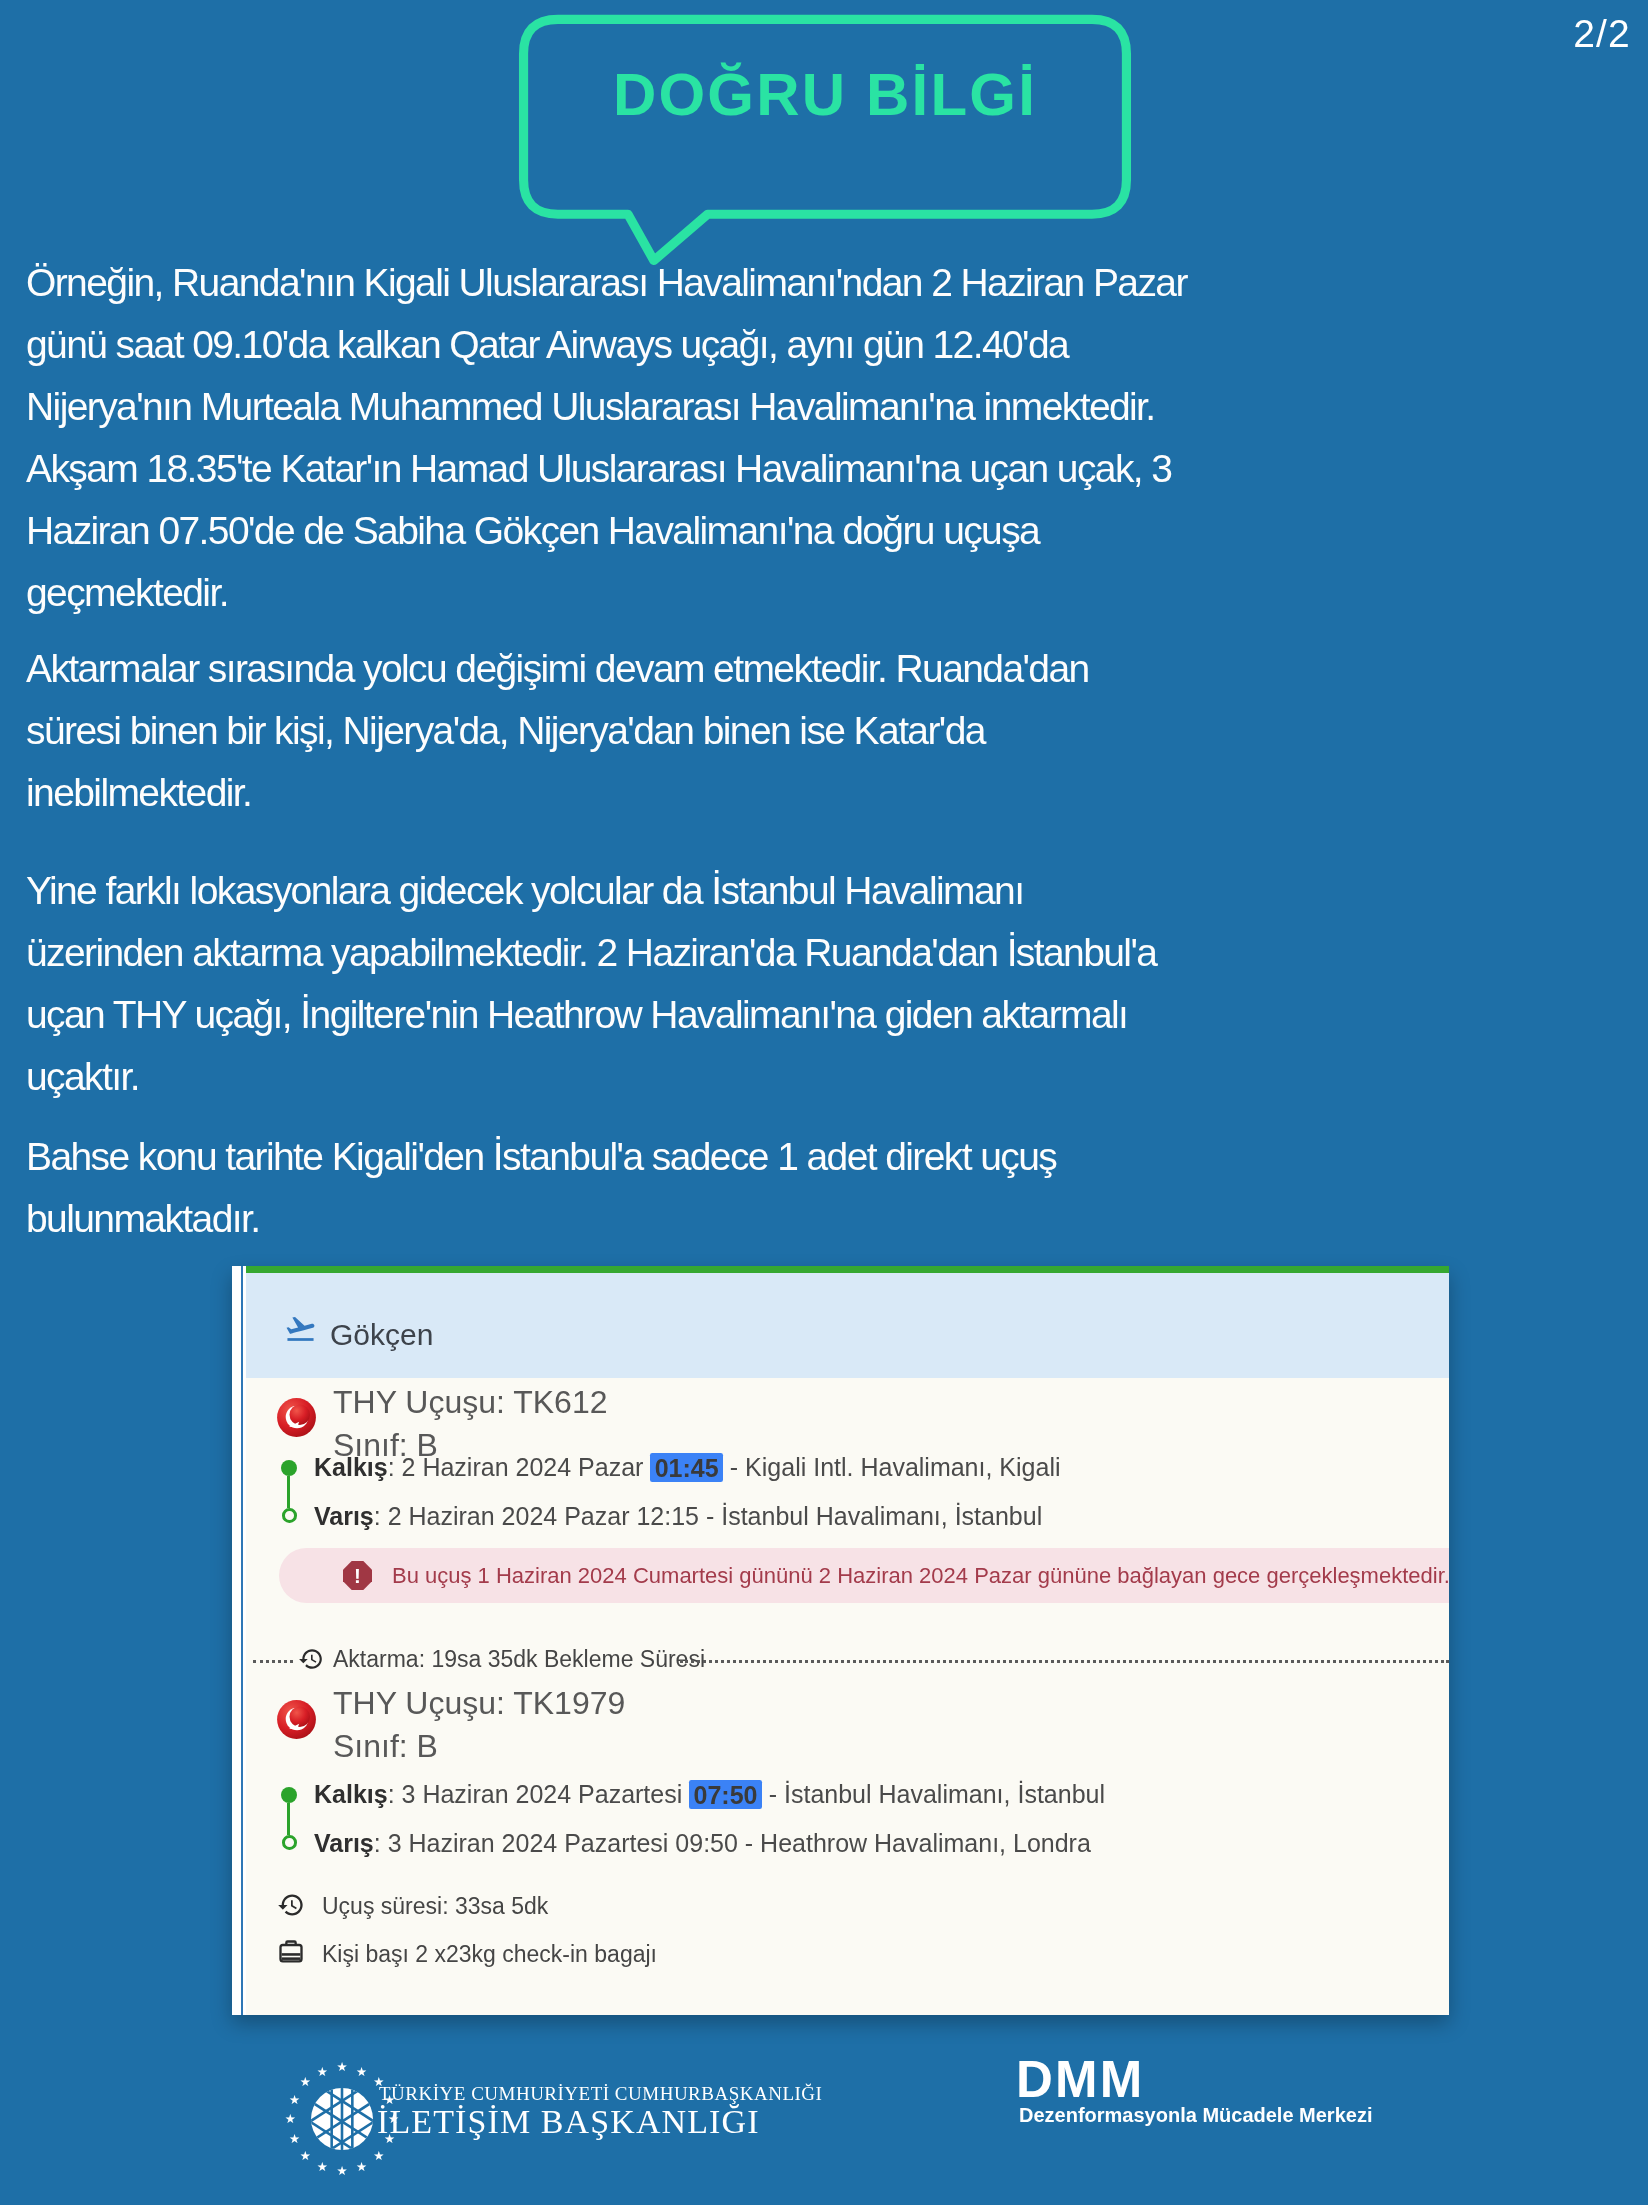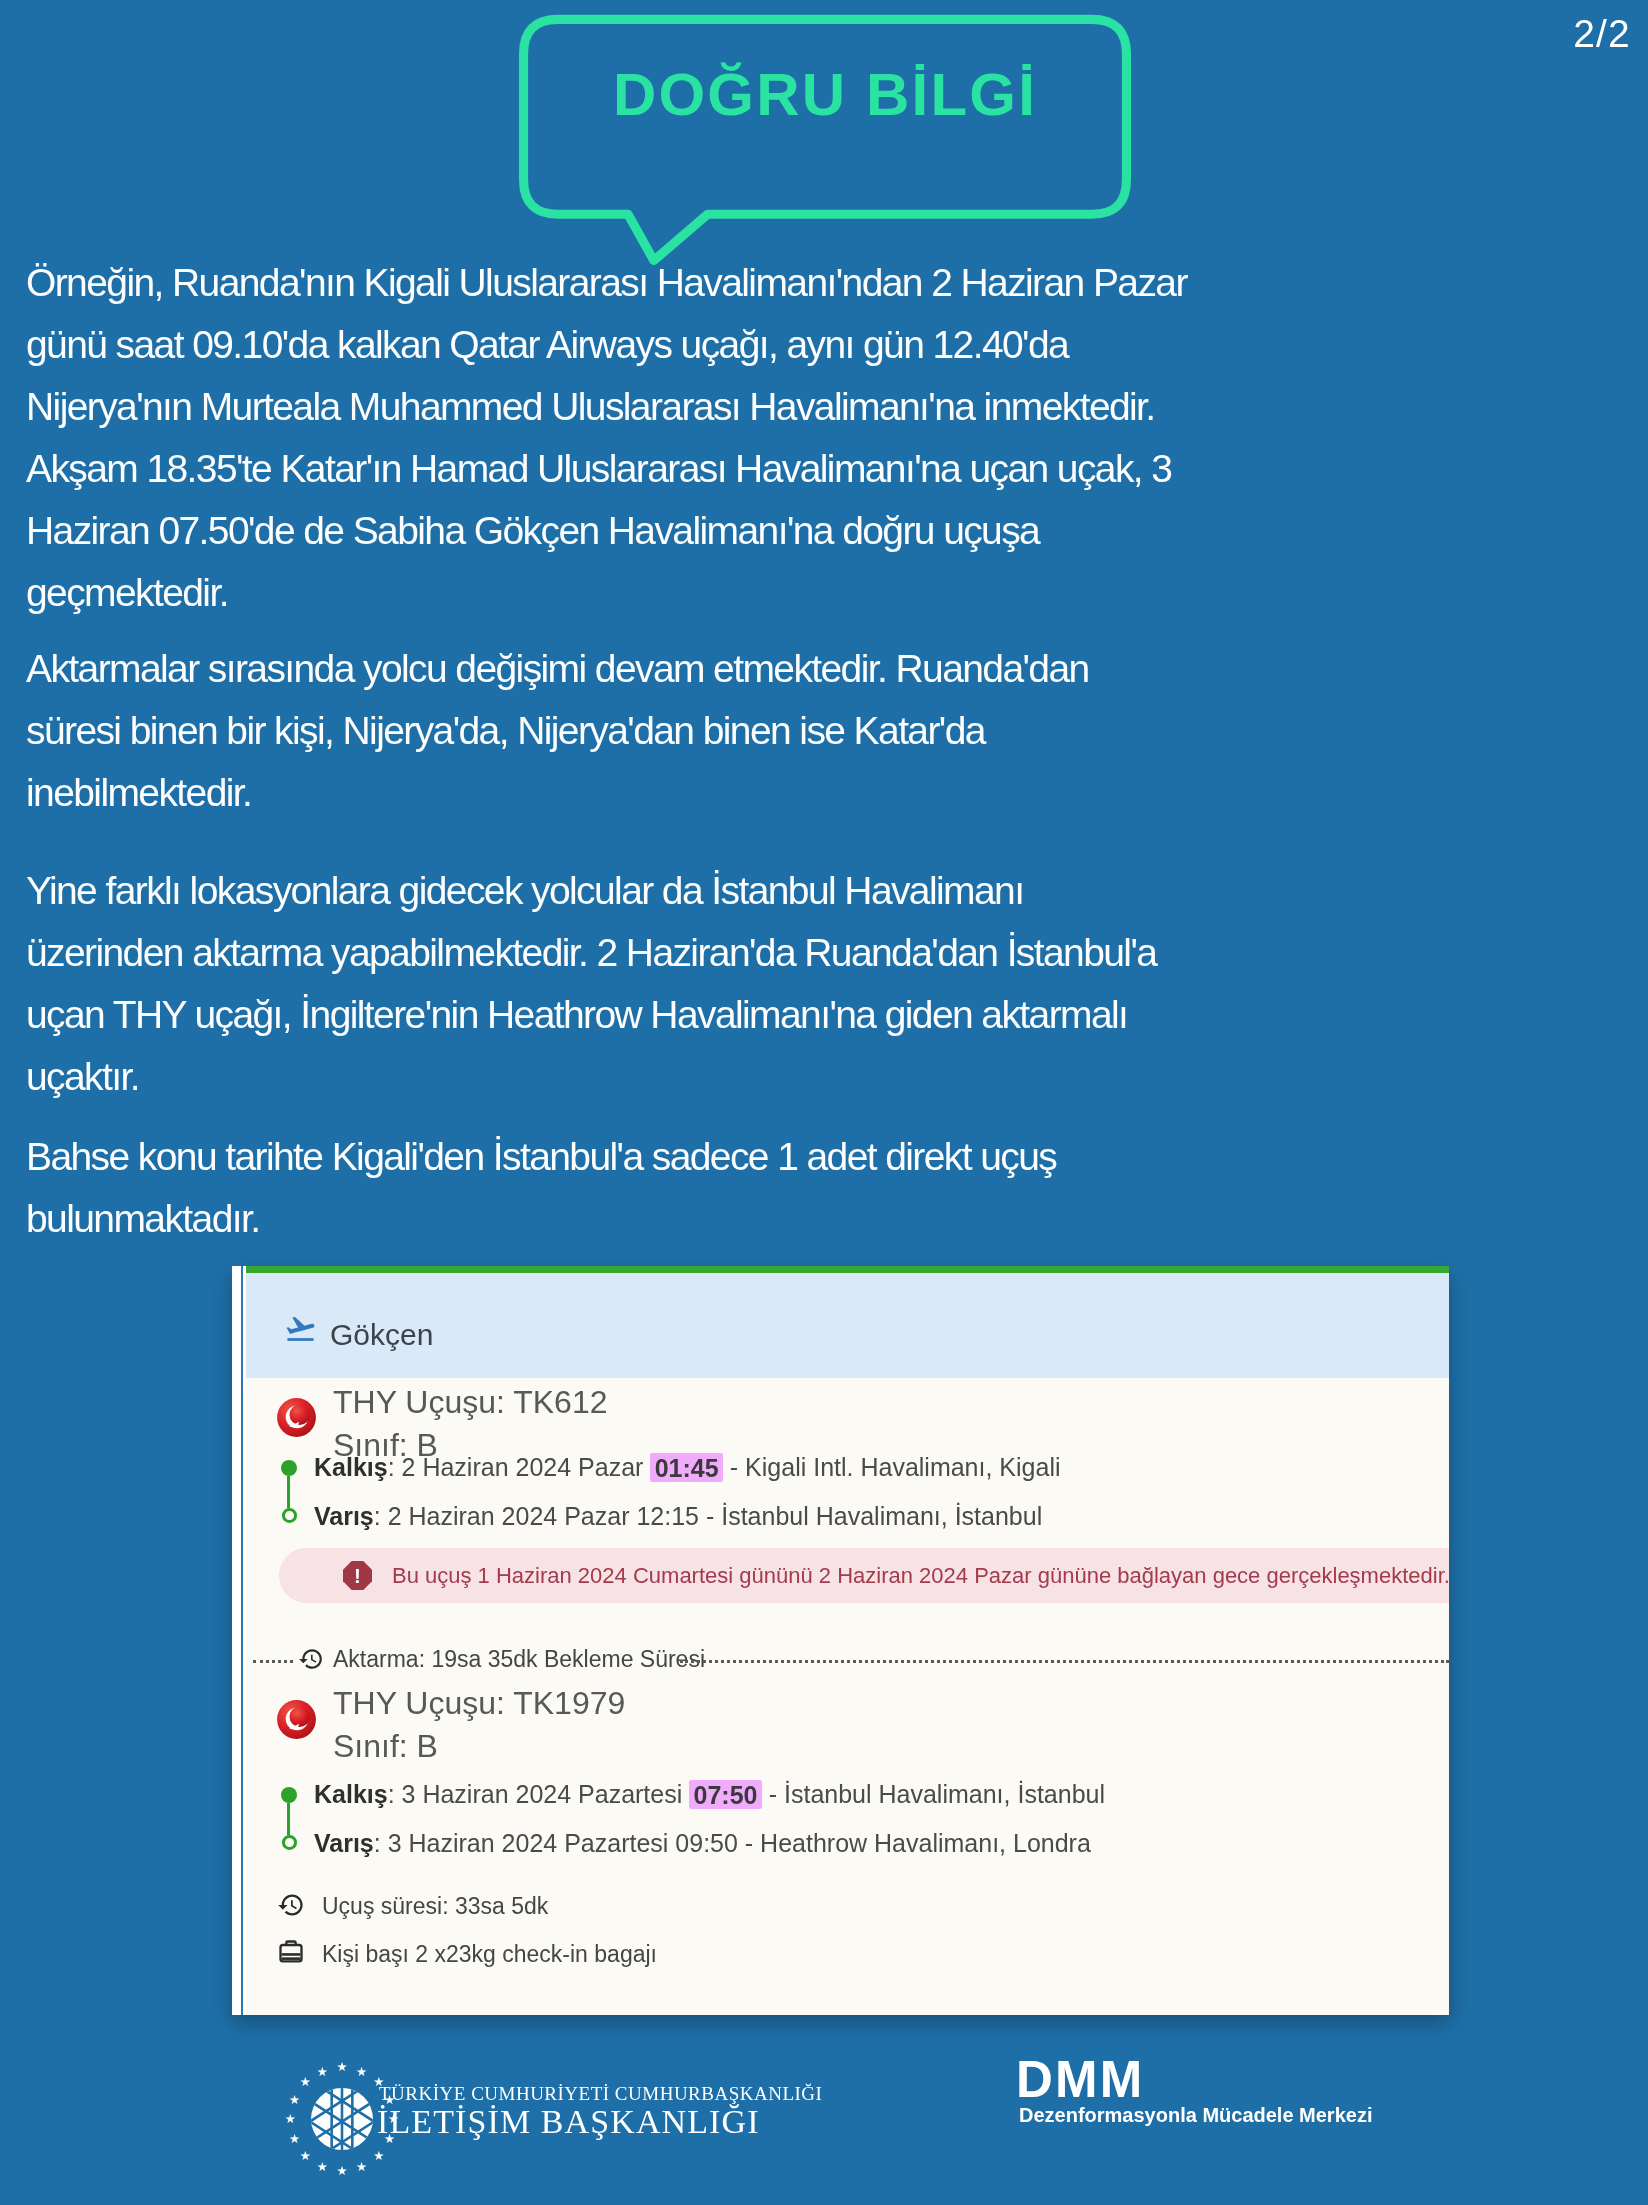--- a/index.html
+++ b/index.html
@@ -27,21 +27,21 @@
     box-shadow:0 8.6px 19.4px rgba(0,0,0,.28);
   }
   .card .vline{left:9.2px;top:0;width:2.2px;height:749px;background:#2e77b6;}
   .card .green-top{left:14px;top:0;right:0;height:6.5px;background:#36a831;}
   .card .hdr{left:14px;top:6.5px;right:0;height:106px;background:#d9e9f7;}
   .card .content{left:14px;top:112px;right:0;bottom:0;background:#fbfaf4;}
   .gidis-label{left:98px;top:52px;font-size:30px;color:#3d434b;font-weight:400;}
   .flight-line{font-size:32px;color:#585858;line-height:30px;}
   .route-line{font-size:25px;color:#4a4a4a;line-height:30px;white-space:nowrap;}
   .route-line b{color:#2f2f2f;font-weight:700;}
-  .hl{background:#f0abfc;font-weight:700;color:#3a3a3a;padding:0.5px 4.3px;border-radius:2.2px;}
+  .hl{background:#3b82f6;font-weight:700;color:#3a3a3a;padding:0.5px 4.3px;border-radius:2.2px;}
   .dep-dot{width:16px;height:16px;border-radius:50%;background:#2ba32b;}
   .arr-dot{width:8.6px;height:8.6px;border-radius:50%;background:#fbfaf4;border:3.2px solid #2ba32b;}
   .leg-line{width:3.2px;background:#2ba32b;}
   .warnbox{
     left:47px;top:282px;right:0;height:55px;background:#f7e2e6;
     border-radius:27.5px 0 0 27.5px;
   }
   .warn-text{left:113px;top:0;right:5.4px;line-height:55px;font-size:22px;color:#a33b4b;white-space:nowrap;}
   .octagon{
     width:29px;height:29px;background:#a03744;color:#ffffff;

